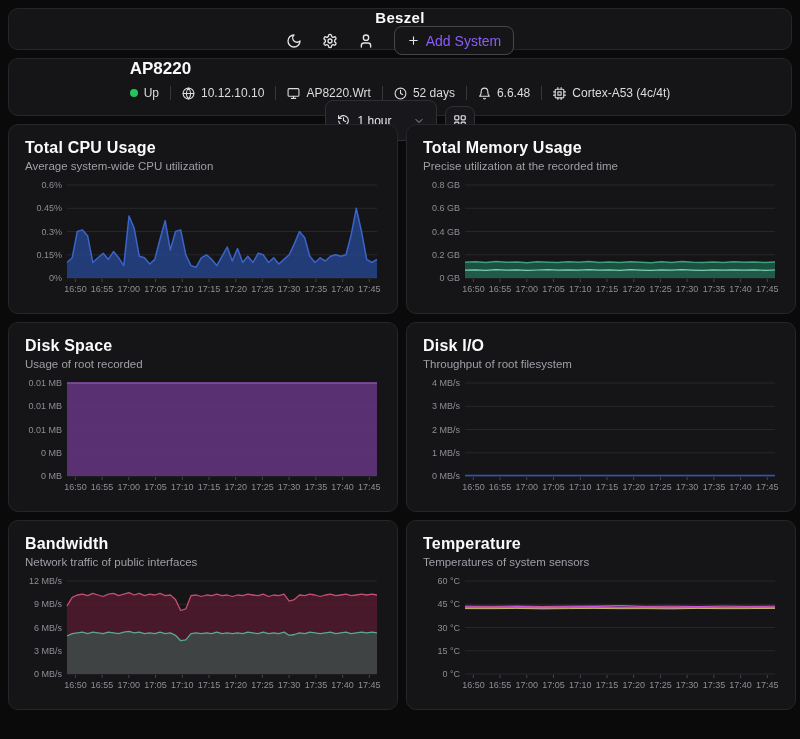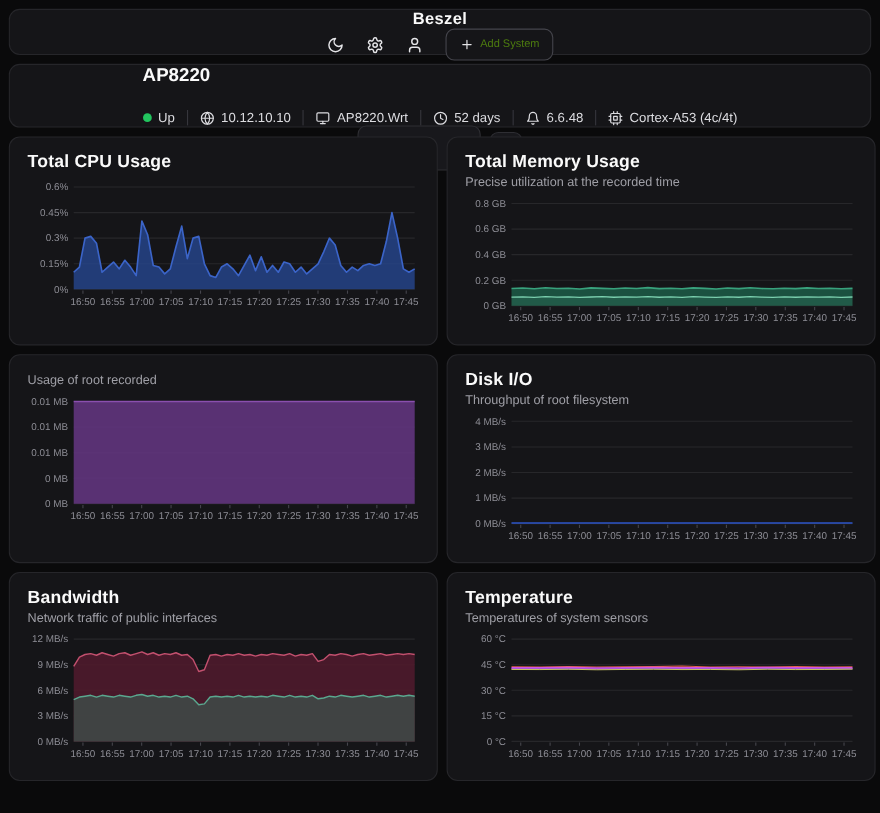--- a/index.html
+++ b/index.html
@@ -19,27 +19,27 @@
   }
   
   .topbar { height:42px; display:flex; align-items:center; justify-content:space-between; padding:0 16px; }
   .brand { font-size:15px; font-weight:700; letter-spacing:.3px; }
   .topbar-right { display:flex; align-items:center; gap:20px; }
   .icon-btn { background:none; border:none; cursor:pointer; display:flex; align-items:center; color:#e4e4e7; padding:0; }
   .icon { stroke:#e4e4e7; fill:none; stroke-width:2; stroke-linecap:round; stroke-linejoin:round; }
   .btn-outline {
     display:flex; align-items:center; gap:6px; height:29px; padding:0 12px;
     background:#151518; border:1px solid #45454c; border-radius:8px;
-    color:#4d7c0f; font-size:10px; font-weight:500; cursor:pointer;
+    color:#8b5cf6; font-size:14px; font-weight:500; cursor:pointer;
     font-family:"Liberation Sans", sans-serif;
   }
   
   .sysbar { margin-top:8px; height:58px; display:flex; align-items:center; justify-content:space-between; padding:0 16px; }
   .sys-title { font-size:17px; font-weight:700; }
-  .meta-row { display:flex; align-items:center; margin-top:21px; }
+  .meta-row { display:flex; align-items:center; margin-top:7px; }
   .meta-item { display:flex; align-items:center; gap:6px; font-size:12px; color:#dcdce0; }
   .meta-item .icon { stroke:#dcdce0; }
   .sep { width:1px; height:14px; background:#36363c; margin:0 11px; }
   .dot { width:8px; height:8px; border-radius:50%; background:#22c55e; }
   .sys-right { display:flex; align-items:center; gap:8px; }
   .select {
     display:flex; align-items:center; gap:7px; height:41px; padding:0 11px;
     background:#18181c; border:1px solid #2e2e33; border-radius:8px;
     font-size:12px; color:#e7e7ea; cursor:pointer; font-family:"Liberation Sans", sans-serif;
   }
@@ -164,20 +164,21 @@
           <rect x="14" y="14" width="7" height="7" rx="1.5"></rect>
         </svg>
     </button>
   </div>
 </div>
 
 <div class="grid2">
 
   <div class="card chart-card">
     <div class="chart-title">Total CPU Usage</div>
+    <div class="chart-sub">Average system-wide CPU utilization</div>
     <svg class="chart" viewBox="0 0 356 118">
         <line class="grid" x1="42" y1="5.0" x2="352" y2="5.0"></line>
         <text class="ylab" x="37" y="8.0">0.6%</text>
         <line class="grid" x1="42" y1="28.3" x2="352" y2="28.3"></line>
         <text class="ylab" x="37" y="31.3">0.45%</text>
         <line class="grid" x1="42" y1="51.5" x2="352" y2="51.5"></line>
         <text class="ylab" x="37" y="54.5">0.3%</text>
         <line class="grid" x1="42" y1="74.8" x2="352" y2="74.8"></line>
         <text class="ylab" x="37" y="77.8">0.15%</text>
         <line class="grid" x1="42" y1="98.0" x2="352" y2="98.0"></line>
@@ -250,20 +251,21 @@
         <line class="tick" x1="344.3" y1="99" x2="344.3" y2="102"></line>
         <text class="xlab" x="344.3" y="112">17:45</text>
         <polygon fill="rgba(28,92,72,0.85)" points="42,98 42.0,82.3 52.3,81.8 62.7,82.5 73.0,81.6 83.3,82.3 93.7,82.0 104.0,82.7 114.3,81.7 124.7,82.2 135.0,82.5 145.3,81.8 155.7,82.3 166.0,81.5 176.3,82.4 186.7,82.0 197.0,82.5 207.3,81.7 217.7,82.2 228.0,82.7 238.3,81.8 248.7,82.4 259.0,81.6 269.3,82.3 279.7,82.5 290.0,82.0 300.3,82.4 310.7,81.7 321.0,82.3 331.3,82.0 341.7,82.5 352.0,82.1 352,98"></polygon>
         <polyline fill="none" stroke="#39a27d" stroke-width="1.5" stroke-linejoin="round" points="42.0,82.3 52.3,81.8 62.7,82.5 73.0,81.6 83.3,82.3 93.7,82.0 104.0,82.7 114.3,81.7 124.7,82.2 135.0,82.5 145.3,81.8 155.7,82.3 166.0,81.5 176.3,82.4 186.7,82.0 197.0,82.5 207.3,81.7 217.7,82.2 228.0,82.7 238.3,81.8 248.7,82.4 259.0,81.6 269.3,82.3 279.7,82.5 290.0,82.0 300.3,82.4 310.7,81.7 321.0,82.3 331.3,82.0 341.7,82.5 352.0,82.1"></polyline>
         <polygon fill="rgba(120,200,170,0.08)" points="42,98 42.0,90.1 52.3,89.9 62.7,90.3 73.0,89.7 83.3,90.1 93.7,89.9 104.0,90.3 114.3,90.0 124.7,89.7 135.0,90.2 145.3,89.9 155.7,90.1 166.0,89.6 176.3,90.2 186.7,89.9 197.0,90.3 207.3,89.7 217.7,90.1 228.0,90.3 238.3,89.9 248.7,90.2 259.0,89.7 269.3,90.1 279.7,90.3 290.0,89.9 300.3,90.2 310.7,89.9 321.0,90.1 331.3,89.9 341.7,90.3 352.0,90.0 352,98"></polygon>
         <polyline fill="none" stroke="#7bcfae" stroke-width="1.2" stroke-linejoin="round" points="42.0,90.1 52.3,89.9 62.7,90.3 73.0,89.7 83.3,90.1 93.7,89.9 104.0,90.3 114.3,90.0 124.7,89.7 135.0,90.2 145.3,89.9 155.7,90.1 166.0,89.6 176.3,90.2 186.7,89.9 197.0,90.3 207.3,89.7 217.7,90.1 228.0,90.3 238.3,89.9 248.7,90.2 259.0,89.7 269.3,90.1 279.7,90.3 290.0,89.9 300.3,90.2 310.7,89.9 321.0,90.1 331.3,89.9 341.7,90.3 352.0,90.0"></polyline>
       </svg>
   </div>
 
   <div class="card chart-card">
+    <div class="chart-title">Disk Space</div>
     <div class="chart-sub">Usage of root recorded</div>
     <svg class="chart" viewBox="0 0 356 118">
         <line class="grid" x1="42" y1="5.0" x2="352" y2="5.0"></line>
         <text class="ylab" x="37" y="8.0">0.01 MB</text>
         <line class="grid" x1="42" y1="28.3" x2="352" y2="28.3"></line>
         <text class="ylab" x="37" y="31.3">0.01 MB</text>
         <line class="grid" x1="42" y1="51.5" x2="352" y2="51.5"></line>
         <text class="ylab" x="37" y="54.5">0.01 MB</text>
         <line class="grid" x1="42" y1="74.8" x2="352" y2="74.8"></line>
         <text class="ylab" x="37" y="77.8">0 MB</text>

